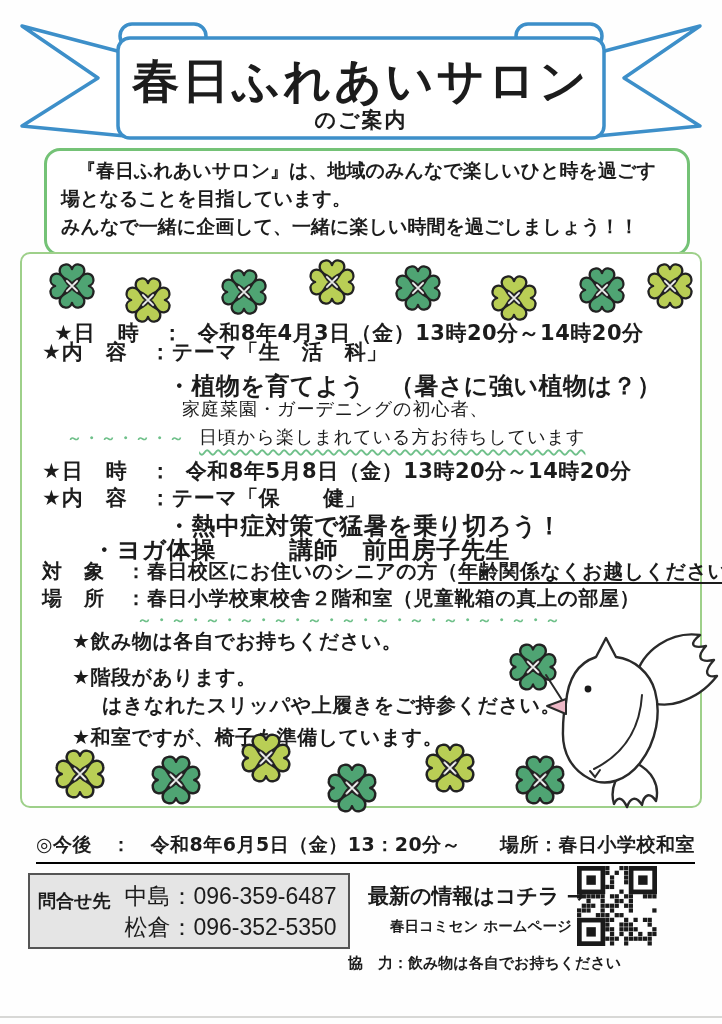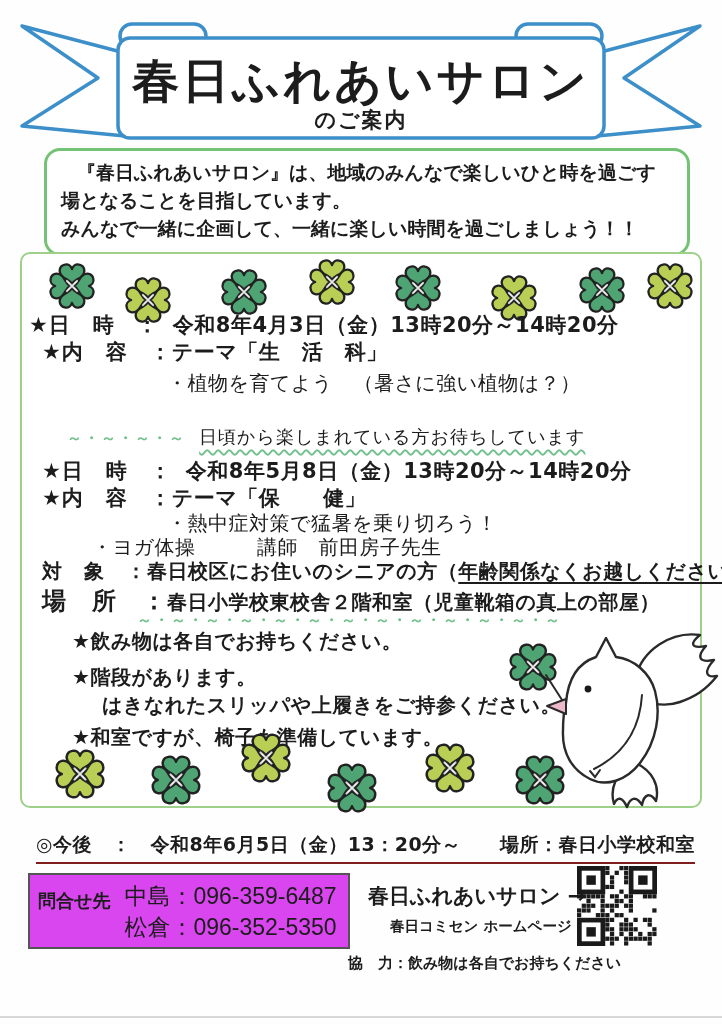--- a/index.html
+++ b/index.html
@@ -9,55 +9,55 @@
   
   .banner-svg{position:absolute;left:0;top:8px;}
   .banner-title{position:absolute;left:118px;top:50px;width:486px;text-align:center;
       font-size:47px;font-weight:900;letter-spacing:3px;white-space:nowrap;}
   .banner-sub{position:absolute;left:118px;top:106px;width:486px;text-align:center;
       font-size:21px;font-weight:900;letter-spacing:2px;}
 
   
   .intro-box{position:absolute;left:44px;top:148px;width:646px;height:108px;
       border:3px solid var(--box_green);border-radius:16px;box-sizing:border-box;
-      padding:7px 14px 0 14px;background:#fff;}
+      padding:7px 14px 0 14px;background:#fff;font-family:Liberation Mono, monospace;}
   .intro-line{font-size:19px;font-weight:700;line-height:28px;white-space:nowrap;}
   .intro-line.first{padding-left:16px;}
 
   
   .main-box{position:absolute;left:20px;top:252px;width:682px;height:556px;
       border:2px solid var(--main_border_green);border-radius:10px;box-sizing:border-box;background:#fff;}
   .row{position:absolute;left:0;width:100%;white-space:nowrap;box-sizing:border-box;}
   .lbl{font-size:21px;font-weight:900;letter-spacing:1px;}
   .val{font-size:21px;font-weight:900;letter-spacing:0.5px;}
   .gap{margin-left:14px;}
-  .bullet{font-size:20px;font-weight:400;letter-spacing:0.5px;}
+  .bullet{font-size:24px;font-weight:700;letter-spacing:0.5px;}
   .serif{font-family:"DejaVu Serif","Liberation Serif",serif;font-weight:500;font-size:18px;letter-spacing:1px;}
   .squiggle{color:var(--squiggle_green);font-weight:700;font-size:15px;letter-spacing:2px;}
   .wavy-u{text-decoration:underline wavy var(--squiggle_green);text-decoration-thickness:2px;text-underline-offset:6px;}
   .u-black{text-decoration:underline;text-underline-offset:4px;text-decoration-thickness:2px;}
   .note{font-size:20px;font-weight:900;letter-spacing:0.5px;}
 
   
   .clover{position:absolute;width:48px;height:48px;}
   .clover path{fill:var(--clover_dark);stroke:#222;stroke-width:2.6;stroke-linejoin:round;}
   .clover.light path{fill:var(--clover_light);}
   .clover path.shine{fill:none;stroke:rgba(255,255,255,0.75);stroke-width:2.4;stroke-linecap:round;}
 
   
   .dove-svg{position:absolute;}
   .dove-svg .feather{fill:#ffffff;stroke:#2a2a2a;stroke-width:2.4;stroke-linejoin:round;}
   .dove-svg .line{fill:none;stroke:#2a2a2a;stroke-width:2;stroke-linecap:round;}
   .dove-svg .beak{fill:var(--beak_pink);stroke:#2a2a2a;stroke-width:2;stroke-linejoin:round;}
 
   
   .future{position:absolute;left:36px;top:832px;font-size:19px;font-weight:700;letter-spacing:0.5px;
-      border-bottom:2px solid #7f1d1d;padding-bottom:4px;white-space:nowrap;}
+      border-bottom:2px solid #000000;padding-bottom:4px;white-space:nowrap;}
   .contact-box{position:absolute;left:28px;top:873px;width:322px;height:76px;border:2px solid #555;
-      box-sizing:border-box;display:flex;padding:6px 8px;background:#d946ef;}
+      box-sizing:border-box;display:flex;padding:6px 8px;background:#e5e5e5;}
   .contact-label{font-size:18px;font-weight:700;margin-top:8px;white-space:nowrap;}
   .contact-lines{margin-left:14px;}
   .contact-line{font-size:23px;font-weight:500;line-height:31px;white-space:nowrap;font-family:"Liberation Sans","DejaVu Sans",sans-serif;}
   .latest{position:absolute;left:368px;top:882px;font-size:21px;font-weight:700;white-space:nowrap;}
   .homepage{position:absolute;left:390px;top:917px;font-size:14.5px;font-weight:700;white-space:nowrap;}
   .qr{position:absolute;left:577px;top:866px;width:80px;height:80px;}
   .qr rect{fill:#1a1a1a;}
   .qr rect.w{fill:#ffffff;}
   .footer-host{position:absolute;left:84px;top:952px;font-size:16px;font-weight:800;white-space:nowrap;}
   .footer-coop{position:absolute;left:348px;top:954px;font-size:15px;font-weight:700;white-space:nowrap;}
@@ -138,28 +138,31 @@
         <path class="shine" d="M-8,0 L8,0 M0,-8 L0,8" transform="rotate(45)"></path>
       </svg>
     <svg class="clover light" style="left:624px;top:8px" viewBox="-27 -27 54 54">
         <path d="M0,-2 C-2,-7 -7,-7 -11,-11 C-16,-16 -14,-23 -8,-24 C-4,-25 -1,-22 0,-19 C1,-22 4,-25 8,-24 C14,-23 16,-16 11,-11 C7,-7 2,-7 0,-2 Z" transform="rotate(0)"></path>
         <path d="M0,-2 C-2,-7 -7,-7 -11,-11 C-16,-16 -14,-23 -8,-24 C-4,-25 -1,-22 0,-19 C1,-22 4,-25 8,-24 C14,-23 16,-16 11,-11 C7,-7 2,-7 0,-2 Z" transform="rotate(90)"></path>
         <path d="M0,-2 C-2,-7 -7,-7 -11,-11 C-16,-16 -14,-23 -8,-24 C-4,-25 -1,-22 0,-19 C1,-22 4,-25 8,-24 C14,-23 16,-16 11,-11 C7,-7 2,-7 0,-2 Z" transform="rotate(180)"></path>
         <path d="M0,-2 C-2,-7 -7,-7 -11,-11 C-16,-16 -14,-23 -8,-24 C-4,-25 -1,-22 0,-19 C1,-22 4,-25 8,-24 C14,-23 16,-16 11,-11 C7,-7 2,-7 0,-2 Z" transform="rotate(270)"></path>
         <path class="shine" d="M-8,0 L8,0 M0,-8 L0,8" transform="rotate(45)"></path>
       </svg>
 
-    <div class="row" style="top:57px;padding-left:7px">
+    <div class="row" style="top:65px;padding-left:32px">
       <span class="lbl">★日　時　：</span><span class="val gap">令和8年4月3日（金）13時20分～14時20分</span>
     </div>
     <div class="row" style="top:84px;padding-left:20px">
       <span class="lbl">★内　容　：</span><span class="val">テーマ「生　活　科」</span>
     </div>
     <div class="row" style="top:116px;padding-left:145px">
       <span class="bullet">・植物を育てよう　（暑さに強い植物は？）</span>
+    </div>
+    <div class="row" style="top:143px;padding-left:160px">
+      <span class="serif">家庭菜園・ガーデニングの初心者、</span>
     </div>
     <div class="row" style="top:171px;padding-left:45px">
       <span class="squiggle">～・～・～・～</span>
       <span class="serif wavy-u" style="margin-left:8px">日頃から楽しまれている方お待ちしています</span>
     </div>
 
     <div class="row" style="top:203px;padding-left:20px">
       <span class="lbl">★日　時　：</span><span class="val gap">令和8年5月8日（金）13時20分～14時20分</span>
     </div>
     <div class="row" style="top:230px;padding-left:20px">
@@ -169,21 +172,21 @@
       <span class="bullet">・熱中症対策で猛暑を乗り切ろう！</span>
     </div>
     <div class="row" style="top:280px;padding-left:70px">
       <span class="bullet">・ヨガ体操　　　講師　前田房子先生</span>
     </div>
 
     <div class="row" style="top:304px;padding-left:20px">
       <span class="lbl" style="font-size:20px">対　象　：</span><span class="val" style="font-size:20px">春日校区にお住いのシニアの方（</span><span class="val u-black" style="font-size:20px">年齢関係なくお越しください</span>
     </div>
     <div class="row" style="top:331px;padding-left:20px">
-      <span class="lbl" style="font-size:24px">場　所　：</span><span class="val" style="font-size:20px">春日小学校東校舎２階和室（児童靴箱の真上の部屋）</span>
+      <span class="lbl" style="font-size:20px">場　所　：</span><span class="val" style="font-size:20px">春日小学校東校舎２階和室（児童靴箱の真上の部屋）</span>
     </div>
 
     <div class="row" style="top:356px;padding-left:115px">
       <span class="squiggle">～・～・～・～・～・～・～・～・～・～・～・～・～</span>
     </div>
 
     <div class="row" style="top:374px;padding-left:50px">
       <span class="note">★飲み物は各自でお持ちください。</span>
     </div>
     <div class="row" style="top:410px;padding-left:50px">
@@ -261,21 +264,21 @@
   <div class="future">◎今後　：　令和8年6月5日（金）13：20分～　　場所：春日小学校和室</div>
 
   <div class="contact-box">
     <div class="contact-label">問合せ先</div>
     <div class="contact-lines">
       <div class="contact-line">中島：096-359-6487</div>
       <div class="contact-line">松倉：096-352-5350</div>
     </div>
   </div>
 
-  <div class="latest">春日ふれあいサロン →</div>
+  <div class="latest">最新の情報はコチラ →</div>
   <div class="homepage">春日コミセン ホームページ</div>
   <svg class="qr" viewBox="0 0 68 68">
     <g id="qr-modules">
         <rect x="24" y="0" width="3.6" height="3.6"></rect>
         <rect x="36" y="0" width="3.6" height="3.6"></rect>
         <rect x="40" y="0" width="3.6" height="3.6"></rect>
         <rect x="24" y="4" width="3.6" height="3.6"></rect>
         <rect x="32" y="4" width="3.6" height="3.6"></rect>
         <rect x="40" y="4" width="3.6" height="3.6"></rect>
         <rect x="28" y="8" width="3.6" height="3.6"></rect>

